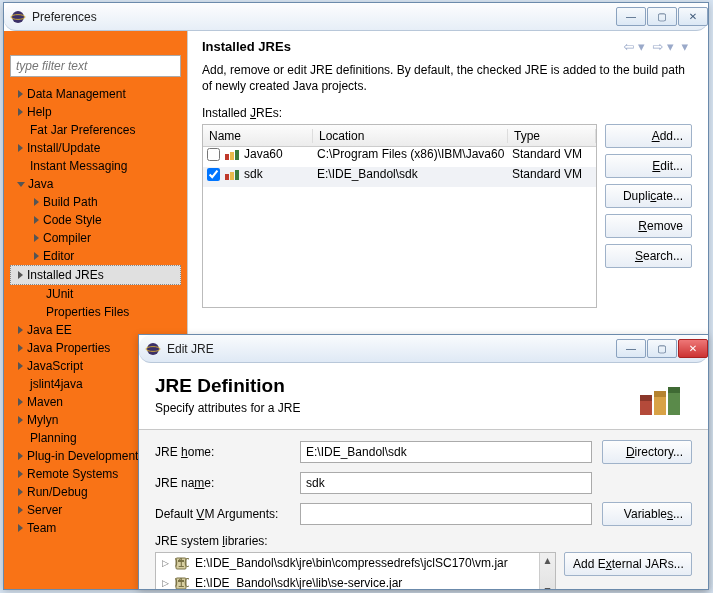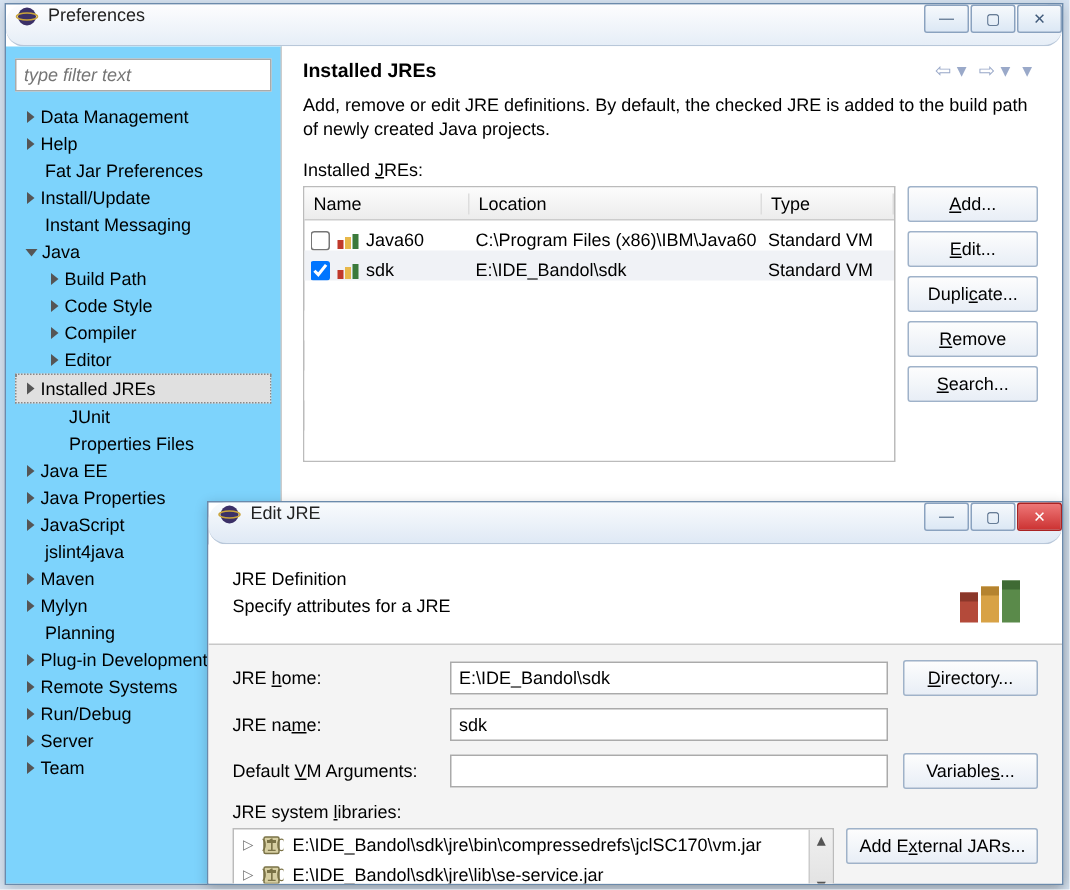--- a/index.html
+++ b/index.html
@@ -1,30 +1,30 @@
 <!DOCTYPE html>
 <html><head>
 <meta charset="utf-8">
 <style>
 * { box-sizing: border-box; font-family: "Segoe UI", Tahoma, sans-serif; font-size: 12px; }
 body { margin: 0; background: #d7e4f2; width: 713px; height: 593px; overflow: hidden; position: relative; }
 
 
 .window { position: absolute; background: #fff; border: 1px solid #6b8aab; box-shadow: 0 2px 8px rgba(0,0,0,.2); }
-.titlebar { height: 28px; background: linear-gradient(#fdfdfe,#e6eef7); display: flex; align-items: flex-start; border-bottom: 1px solid #b8c7d9; border-radius: 12px; }
+.titlebar { height: 28px; background: linear-gradient(#fdfdfe,#e6eef7); display: flex; align-items: center; border-bottom: 1px solid #b8c7d9; border-radius: 12px; }
 .titlebar .icon { width: 16px; height: 16px; margin: 0 6px; display: flex; align-items: center; justify-content: center; }
 .titlebar .title { flex: 1; font-size: 12px; color: #222; }
 .titlebar .winbtns { display: flex; }
 .titlebar .winbtn { width: 30px; height: 19px; margin-left: 1px; border: 1px solid #8aa2bf; background: linear-gradient(#f6f9fc,#dce8f5); border-radius: 2px; display: flex; align-items: center; justify-content: center; font-size: 10px; color: #405a7a; }
 .titlebar .winbtn.close { background: linear-gradient(#e77,#c33); color: #fff; border-color: #a22; }
 
 
 #prefs { left: 3px; top: 2px; width: 706px; height: 588px; }
 #prefs .body { display: flex; height: calc(100% - 28px); }
-#prefs .left { width: 184px; border-right: 1px solid #ccc; padding: 8px 6px; background: #7dd3fc; }
+#prefs .left { width: 184px; border-right: 1px solid #ccc; padding: 24px 6px; background: #f97316; }
 #prefs .filter { width: 100%; height: 22px; border: 1px solid #aaa; padding: 0 5px; font-style: italic; color: #888; }
 #prefs .tree { margin-top: 8px; overflow: hidden; line-height: 18px; color: #000; }
 #prefs .tree .item { padding-left: 20px; white-space: nowrap; cursor: default; }
 #prefs .tree .sub { padding-left: 36px; }
 #prefs .tree .item.sel { background: #e0e0e0; border: 1px dotted #888; padding-left: 19px; }
 #prefs .tree .caret::before { content: ""; display: inline-block; border-left: 5px solid #555; border-top: 4px solid transparent; border-bottom: 4px solid transparent; margin-right: 4px; margin-left: -12px; }
 #prefs .tree .caret.open::before { border-left: 4px solid transparent; border-right: 4px solid transparent; border-top: 5px solid #555; border-bottom: 0; margin-right: 3px; margin-left: -13px; position: relative; top: -1px; }
 
 #prefs .right { flex: 1; padding: 8px 16px 8px 14px; background: #fff; overflow: hidden; }
 #prefs .panehdr { display: flex; align-items: center; margin-bottom: 8px; }
@@ -32,39 +32,39 @@
 #prefs .navarrow { color: #9aa9c9; font-size: 13px; padding: 0 4px; }
 #prefs .desc { color: #000; margin-bottom: 12px; line-height: 16px; }
 #prefs .subttl { margin-bottom: 4px; }
 .underline { text-decoration: underline; }
 
 
 .tableWrap { display: flex; gap: 8px; }
 .grid { border: 1px solid #bbb; width: 395px; background: #fff; }
 .grid .hdr { display: flex; background: linear-gradient(#fcfcfc,#ececec); border-bottom: 1px solid #ccc; height: 22px; align-items: center; }
 .grid .hdr .cell { border-right: 1px solid #ddd; padding: 0 6px; font-size: 12px; }
-.grid .row { display: flex; height: 20px; align-items: flex-end; }
+.grid .row { display: flex; height: 20px; align-items: flex-start; }
 .grid .row:nth-child(even) { background: #fff; }
 .grid .row.sel { background: #f0f2f6; }
 .grid .row .cell { padding: 0 4px; display: flex; align-items: center; gap: 4px; overflow: hidden; white-space: nowrap; }
 .c1 { width: 110px; } .c2 { width: 195px; } .c3 { width: 88px; }
 
 .jreicon { display: inline-flex; width: 16px; height: 14px; }
 .jreicon svg { width: 16px; height: 14px; }
 
 .btncol { width: 90px; display: flex; flex-direction: column; gap: 6px; }
-.btn { height: 24px; border: 1px solid #9fb2c9; background: linear-gradient(#fdfdfd,#e8eef6); border-radius: 2px; text-align: center; line-height: 22px; cursor: default; padding: 0 8px; white-space: nowrap; }
+.btn { height: 24px; border: 1px solid #9fb2c9; background: linear-gradient(#fdfdfd,#e8eef6); border-radius: 2px; text-align: right; line-height: 22px; cursor: default; padding: 0 8px; white-space: nowrap; }
 
 
 #editjre { left: 138px; top: 334px; width: 571px; height: 256px; }
 #editjre .titlebar { background: linear-gradient(#f9fbfd,#dfe9f5); }
 #editjre .dlgbody { height: calc(100% - 28px); display: flex; flex-direction: column; }
 #editjre .banner { background: #fff; border-bottom: 1px solid #c8c8c8; padding: 10px 16px 12px 16px; display: flex; align-items: center; }
 #editjre .banner .bl { flex: 1; }
-#editjre .banner h3 { margin: 0 0 4px 0; font-size: 12px; font-weight: normal; }
+#editjre .banner h3 { margin: 0 0 4px 0; font-size: 19px; font-weight: bold; }
 #editjre .banner .bimg { width: 56px; height: 44px; display: flex; align-items: center; justify-content: center; }
 #editjre .form { padding: 10px 16px 6px 16px; background: #f4f4f4; flex: 1; overflow: hidden; }
 #editjre .frow { display: flex; align-items: center; gap: 10px; margin-bottom: 8px; }
 #editjre .frow .lbl { width: 135px; }
 #editjre .frow input { flex: 1; height: 22px; border: 1px solid #aaa; padding: 0 5px; background: #fff; }
 #editjre .frow .btn { width: 90px; }
 
 #editjre .liblbl { margin: 2px 0 4px 0; }
 #editjre .libwrap { display: flex; gap: 8px; }
 #editjre .liblist { flex: 1; border: 1px solid #bbb; background: #fff; height: 46px; overflow: hidden; }

